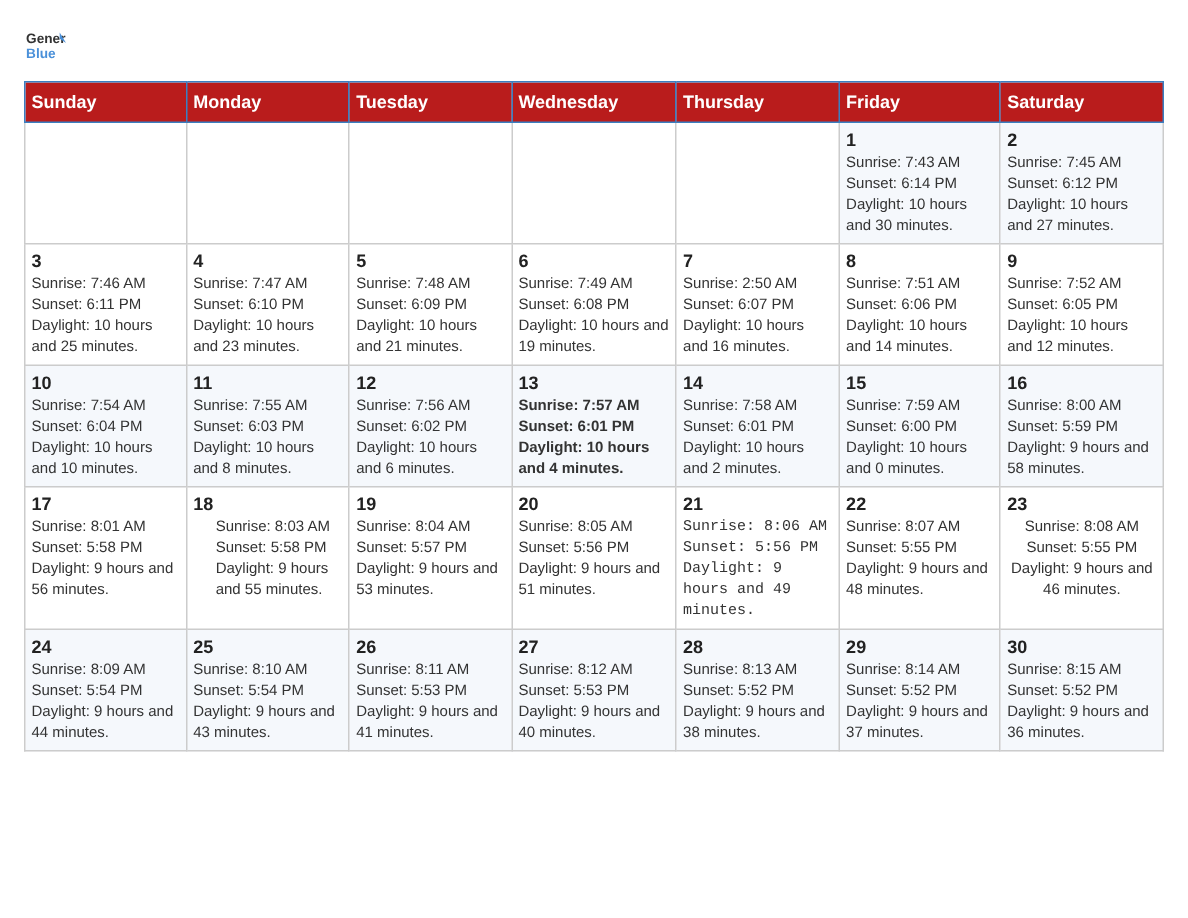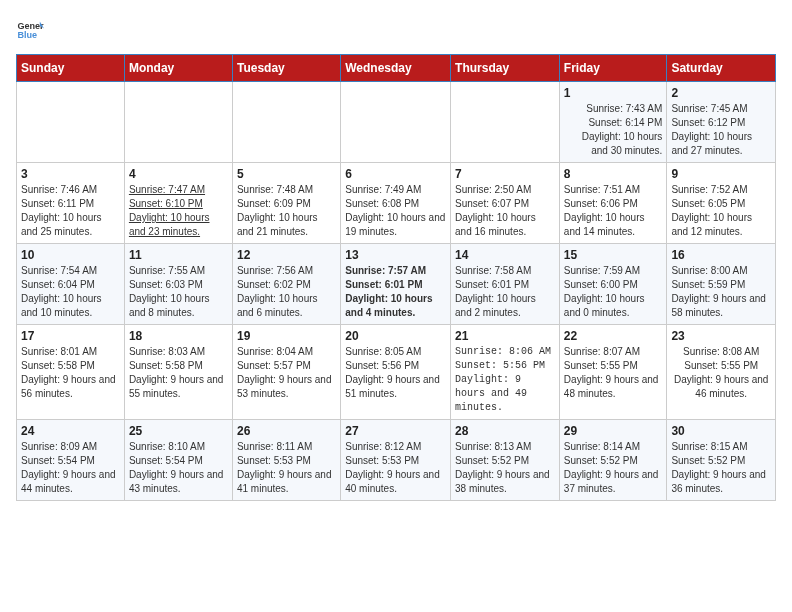--- a/index.html
+++ b/index.html
@@ -112,41 +112,41 @@
   </thead>
   <tbody id="tbody">
       <tr>
         <td class="empty-cell"></td>
         <td class="empty-cell"></td>
         <td class="empty-cell"></td>
         <td class="empty-cell"></td>
         <td class="empty-cell"></td>
         <td>
           <span class="day-num">1</span>
-          <div class="day-info" style="white-space: pre-line; text-align: right;">Sunrise: 7:43 AM
+          <div class="day-info" style="white-space: pre-line;">Sunrise: 7:43 AM
 Sunset: 6:14 PM
 Daylight: 10 hours and 30 minutes.</div>
         </td>
         <td>
           <span class="day-num">2</span>
           <div class="day-info" style="white-space: pre-line;">Sunrise: 7:45 AM
 Sunset: 6:12 PM
 Daylight: 10 hours and 27 minutes.</div>
         </td>
       </tr>
       <tr>
         <td>
           <span class="day-num">3</span>
           <div class="day-info" style="white-space: pre-line;">Sunrise: 7:46 AM
 Sunset: 6:11 PM
 Daylight: 10 hours and 25 minutes.</div>
         </td>
         <td>
           <span class="day-num">4</span>
-          <div class="day-info" style="white-space: pre-line; text-decoration: underline;">Sunrise: 7:47 AM
+          <div class="day-info" style="white-space: pre-line;">Sunrise: 7:47 AM
 Sunset: 6:10 PM
 Daylight: 10 hours and 23 minutes.</div>
         </td>
         <td>
           <span class="day-num">5</span>
           <div class="day-info" style="white-space: pre-line;">Sunrise: 7:48 AM
 Sunset: 6:09 PM
 Daylight: 10 hours and 21 minutes.</div>
         </td>
         <td>
@@ -220,21 +220,21 @@
       </tr>
       <tr>
         <td>
           <span class="day-num">17</span>
           <div class="day-info" style="white-space: pre-line;">Sunrise: 8:01 AM
 Sunset: 5:58 PM
 Daylight: 9 hours and 56 minutes.</div>
         </td>
         <td>
           <span class="day-num">18</span>
-          <div class="day-info" style="white-space: pre-line;">Sunrise: 8:03 AM
+          <div class="day-info" style="white-space: pre-line; margin-left: 15px;">Sunrise: 8:03 AM
 Sunset: 5:58 PM
 Daylight: 9 hours and 55 minutes.</div>
         </td>
         <td>
           <span class="day-num">19</span>
           <div class="day-info" style="white-space: pre-line;">Sunrise: 8:04 AM
 Sunset: 5:57 PM
 Daylight: 9 hours and 53 minutes.</div>
         </td>
         <td>

